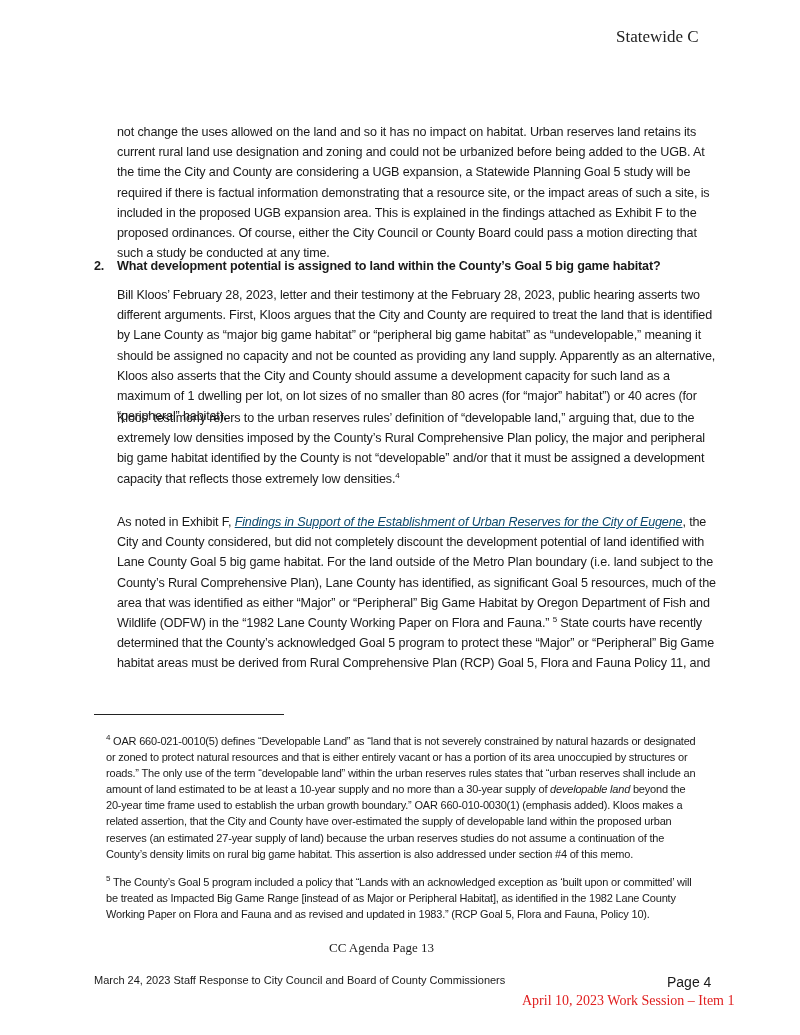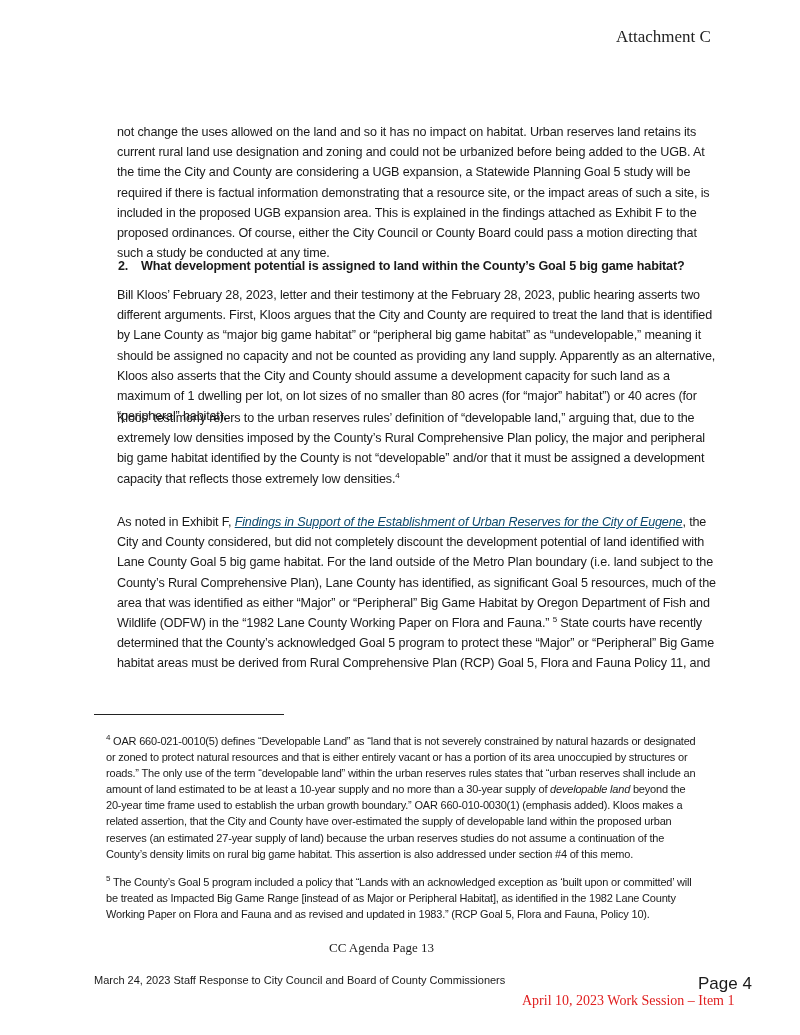--- a/index.html
+++ b/index.html
@@ -4,41 +4,41 @@
 <style>
   html, body { margin: 0; padding: 0; background: #ffffff; }
   body { width: 800px; height: 1035px; position: relative; overflow: hidden;
          font-family: "Liberation Sans", sans-serif; color: #1a1a1a; }
   .header-right { position: absolute; top: 27px; left: 616px; font-family: "Liberation Serif", serif;
                   font-size: 17px; color: #222; }
   .body-text { position: absolute; left: 117px; width: 600px; font-size: 12.6px; line-height: 20.2px;
                letter-spacing: -0.15px; }
   .p1 { top: 122px; }
   .heading { position: absolute; left: 94px; top: 259px; font-size: 12.6px; font-weight: bold;
-             letter-spacing: -0.15px; margin-left: 24px; }
+             letter-spacing: -0.15px; }
   .heading .num { display: inline-block; width: 23px; }
   .p2 { top: 285px; }
   .p3 { top: 408px; }
   .p4 { top: 512px; }
   a.link { color: #0c4a6e; font-style: italic; text-decoration: underline; }
   sup { font-size: 8px; line-height: 0; vertical-align: super; }
   .fn-rule { position: absolute; left: 94px; top: 714px; width: 190px; height: 1px; background: #222; }
   .footnotes { position: absolute; left: 94px; top: 721px; width: 616px; font-size: 11px; line-height: 16.1px;
                letter-spacing: -0.2px; }
   .footnotes p { margin: 12px; }
   .footer-left { position: absolute; left: 94px; top: 974px; font-size: 11px; }
-  .footer-page { position: absolute; left: 667px; top: 974px; font-size: 17px; margin-left: 31px; }
+  .footer-page { position: absolute; left: 667px; top: 974px; font-size: 14px; }
   .footer-center { position: absolute; left: 329px; top: 940px; font-family: "Liberation Serif", serif; font-size: 13px; }
   .footer-red { position: absolute; left: 522px; top: 993px; font-family: "Liberation Serif", serif; font-size: 14px; color: #e02020; }
   p { margin: 0; }
 </style>
 </head>
 <body>
 
-<div class="header-right">Attachment C</div>
+<div class="header-right">Statewide C</div>
 
 <p class="body-text p1">not change the uses allowed on the land and so it has no impact on habitat. Urban reserves land retains its current rural land use designation and zoning and could not be urbanized before being added to the UGB. At the time the City and County are considering a UGB expansion, a Statewide Planning Goal 5 study will be required if there is factual information demonstrating that a resource site, or the impact areas of such a site, is included in the proposed UGB expansion area. This is explained in the findings attached as Exhibit F to the proposed ordinances. Of course, either the City Council or County Board could pass a motion directing that such a study be conducted at any time.</p>
 
 <div class="heading">
   <span class="num">2.</span><span>What development potential is assigned to land within the County’s Goal 5 big game habitat?</span>
 </div>
 
 <p class="body-text p2">Bill Kloos’ February 28, 2023, letter and their testimony at the February 28, 2023, public hearing asserts two different arguments. First, Kloos argues that the City and County are required to treat the land that is identified by Lane County as “major big game habitat” or “peripheral big game habitat” as “undevelopable,” meaning it should be assigned no capacity and not be counted as providing any land supply. Apparently as an alternative, Kloos also asserts that the City and County should assume a development capacity for such land as a maximum of 1 dwelling per lot, on lot sizes of no smaller than 80 acres (for “major” habitat”) or 40 acres (for “peripheral” habitat).</p>
 
 <p class="body-text p3"><span>Kloos’ testimony refers to the urban reserves rules’ definition of “developable land,” arguing that, due to the extremely low densities imposed by the County’s Rural Comprehensive Plan policy, the major and peripheral big game habitat identified by the County is not “developable” and/or that it must be assigned a development capacity that reflects those extremely low densities.</span><sup>4</sup></p>

